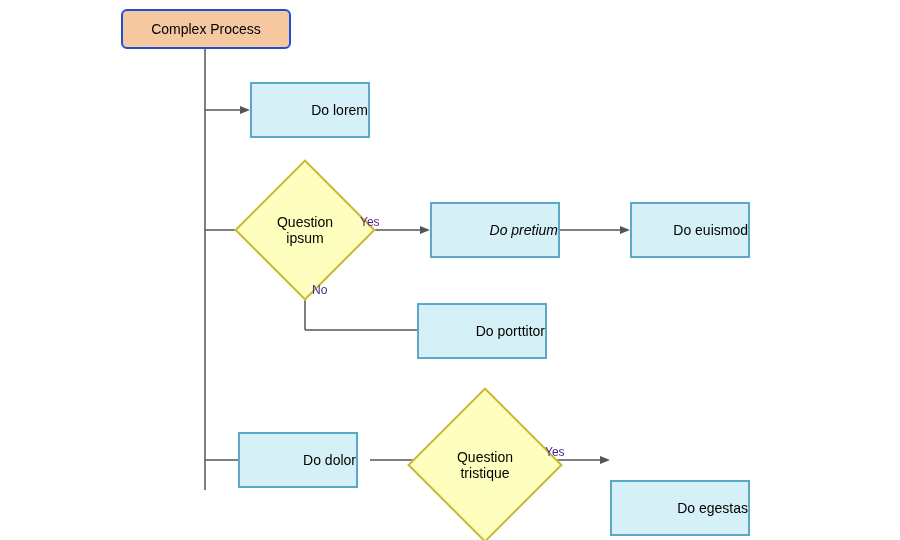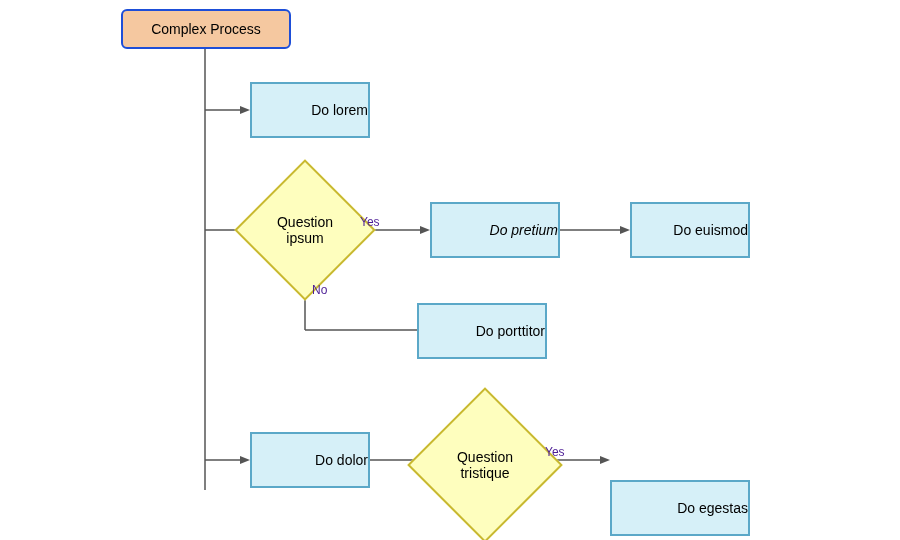--- a/index.html
+++ b/index.html
@@ -123,21 +123,21 @@
   </div>
 
   <div class="node node-process" style="left:630px; top:202px; width:120px; height:56px;">
     <span>Do euismod</span>
   </div>
 
   <div class="node node-process" style="left:417px; top:303px; width:130px; height:56px;">
     <span>Do porttitor</span>
   </div>
 
-  <div class="node node-process" style="left:250px; top:432px; width:120px; height:56px;">
+  <div class="node node-process" style="left:238px; top:432px; width:120px; height:56px;">
     <span>Do dolor</span>
   </div>
 
   <div class="node node-diamond" style="left:430px; top:410px; width:110px; height:110px;">
     <div class="diamond-label">
       <span style="white-space:pre-line;">Question
 tristique</span>
     </div>
   </div>
 

